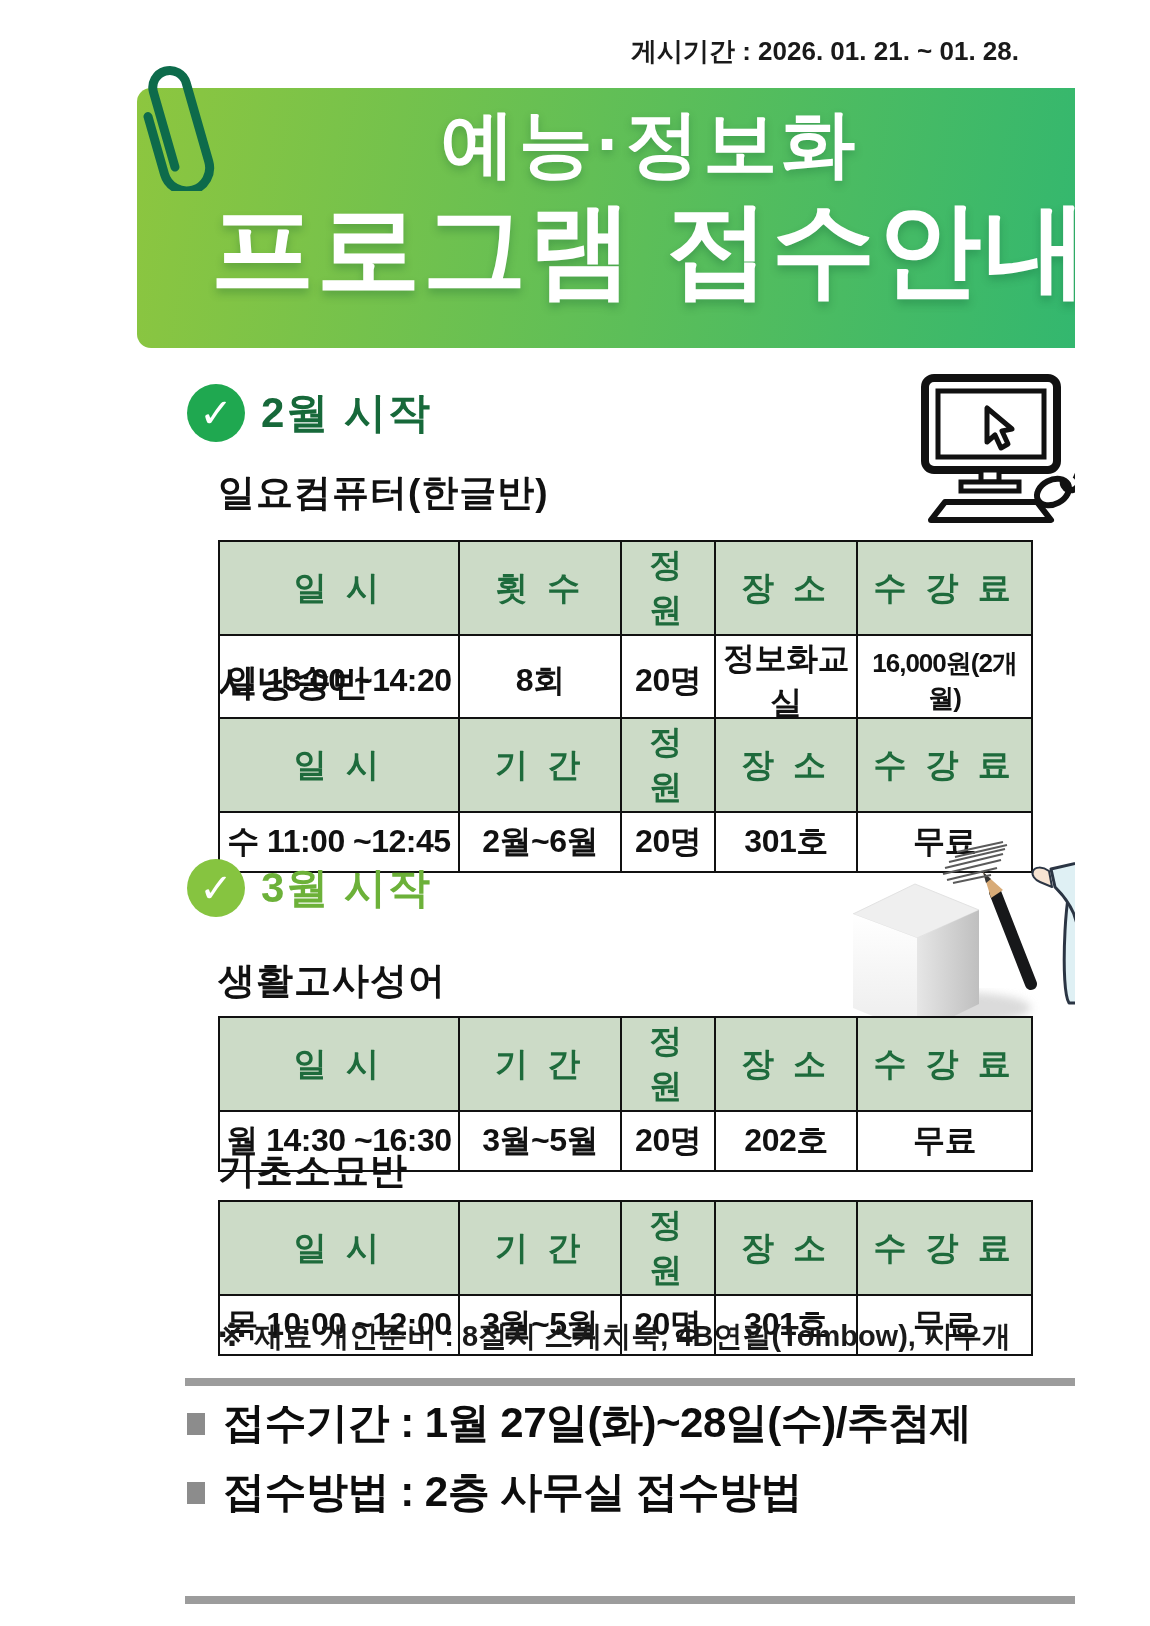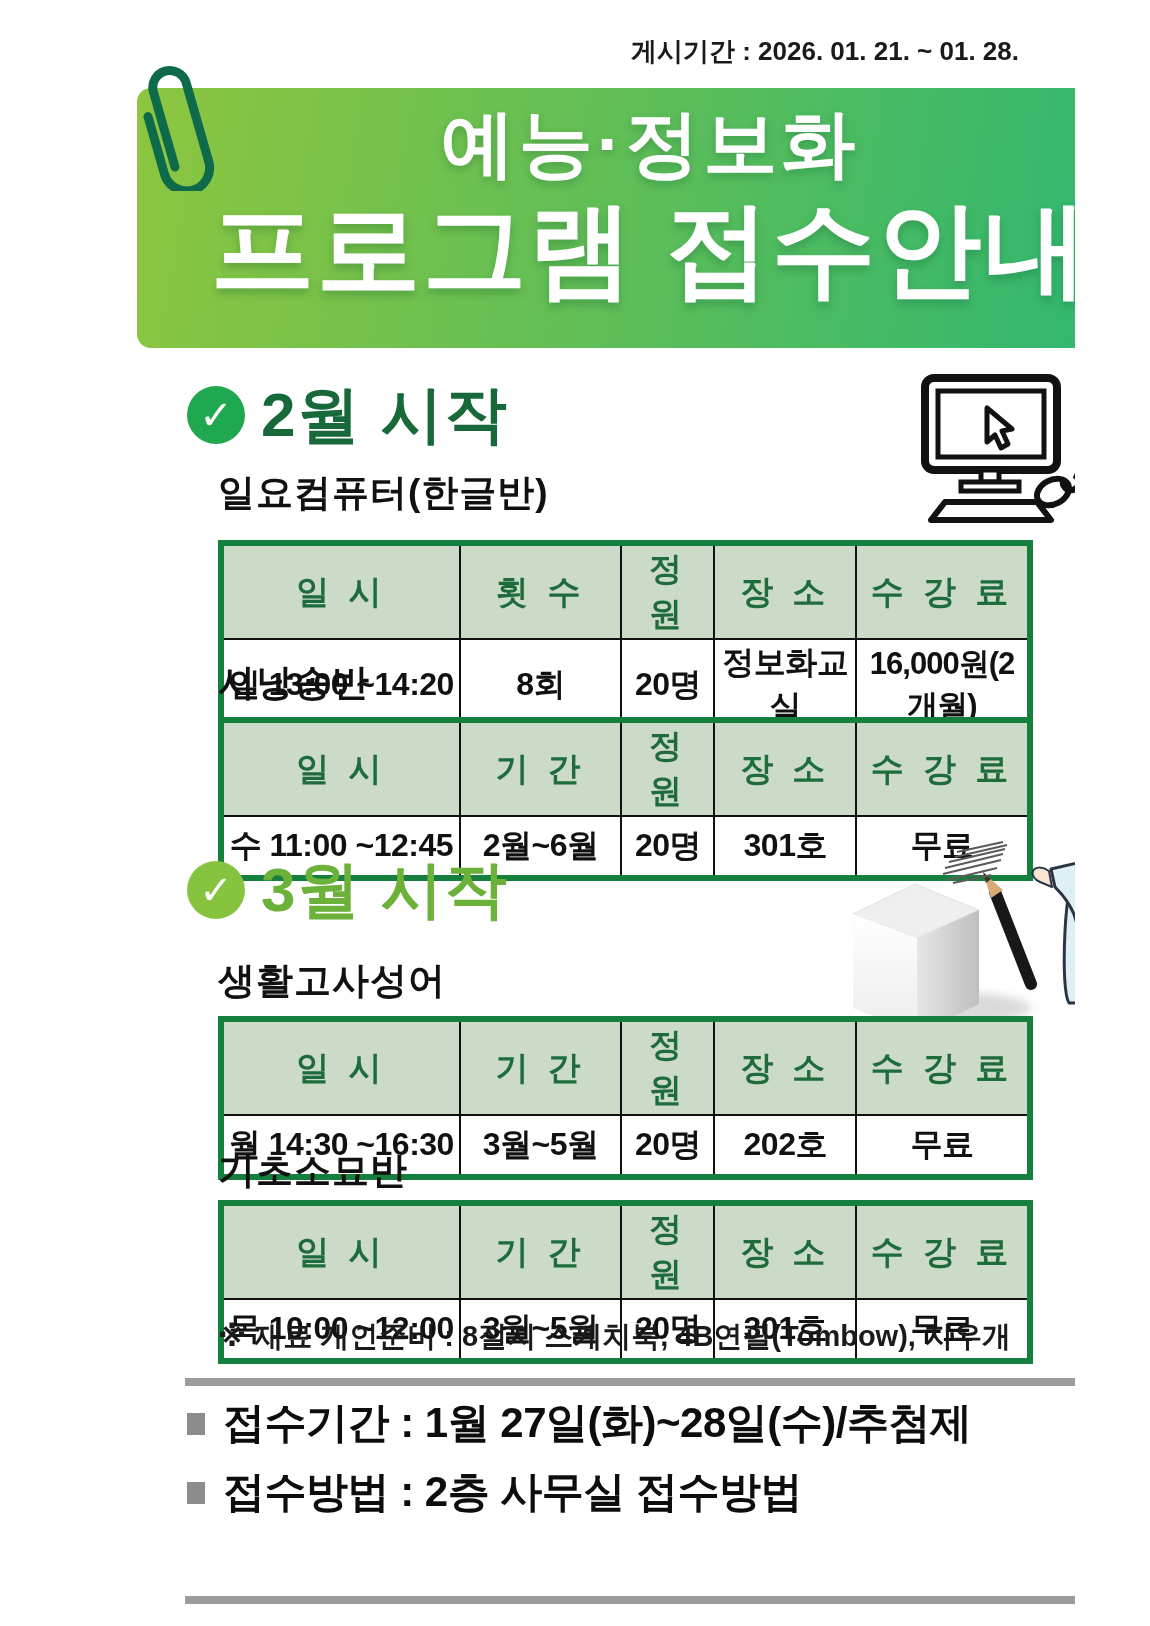--- a/index.html
+++ b/index.html
@@ -17,37 +17,37 @@
   }
   .banner .line1{margin-top:16px;font-size:74px;line-height:80px;font-weight:900;letter-spacing:4px;text-shadow:0 4px 8px rgba(0,70,40,.25);}
   .banner .line2{font-size:104px;line-height:130px;font-weight:900;letter-spacing:2px;text-shadow:0 5px 9px rgba(0,70,40,.25);}
   .paperclip{position:absolute;left:58px;top:40px;width:95px;height:135px;}
   
   .section-header{position:absolute;left:112px;display:flex;align-items:center;gap:16px;}
   .check{width:58px;height:58px;border-radius:50%;color:#fff;font-size:40px;font-weight:900;
     display:flex;align-items:center;justify-content:center;flex:0 0 auto;}
   .check.feb{background:var(--feb-check,#1fa850);}
   .check.mar{background:var(--mar-check,#86c440);}
-  .section-title{font-size:62px;font-weight:900;letter-spacing:2px;line-height:1;}
+  .section-title{font-size:42px;font-weight:900;letter-spacing:2px;line-height:1;}
   .section-title.feb{color:var(--feb-title,#17693a);}
   .section-title.mar{color:var(--mar-title,#6cb139);text-align:right;}
   
   .prog-title{position:absolute;left:143px;font-size:37px;font-weight:800;color:#111;letter-spacing:1px;}
   
   .ptable{position:absolute;left:143px;width:815px;}
-  .ptable table{width:100%;border-collapse:collapse;border:6px solid #15803d;}
+  .ptable table{width:100%;border-collapse:collapse;border:2px solid #15803d;}
   .ptable th{
     background:var(--table-header-bg,#ccdbc7);color:var(--table-header-text,#1e6b3c);
     font-size:33px;font-weight:800;letter-spacing:5px;height:50px;border:2.5px solid #111;
   }
   .ptable td{
     background:#fff;color:#111;font-size:32px;font-weight:600;letter-spacing:-0.5px;
     height:56px;text-align:center;vertical-align:middle;border:2.5px solid #111;
   }
-  .ptable td.fee-small{font-size:31px;letter-spacing:-1px;}
+  .ptable td.fee-small{font-size:26px;letter-spacing:-1px;}
   .c1{width:29.5%;} .c2{width:20%;} .c3{width:11.5%;} .c4{width:17.5%;} .c5{width:21.5%;}
   
   .note{position:absolute;left:143px;top:1301px;font-size:29px;font-weight:700;color:#1a1a1a;letter-spacing:0;}
   
   .bar{position:absolute;left:110px;width:966px;height:8px;background:var(--footer-bar,#9c9c9c);}
   .bar.top{top:1362px;} .bar.bottom{top:1580px;}
   .footer-item{position:absolute;left:112px;display:flex;align-items:flex-start;gap:18px;}
   .footer-item .bullet{width:18px;height:22px;background:var(--footer-bullet,#8c8c8c);margin-top:13px;flex:0 0 auto;}
   .footer-text{font-size:42px;font-weight:900;letter-spacing:-0.5px;line-height:1.1;color:#0d0d0d;white-space:pre;}
   .fi1{top:1384px;} .fi2{top:1453px;} .fi3{top:1521px;}

